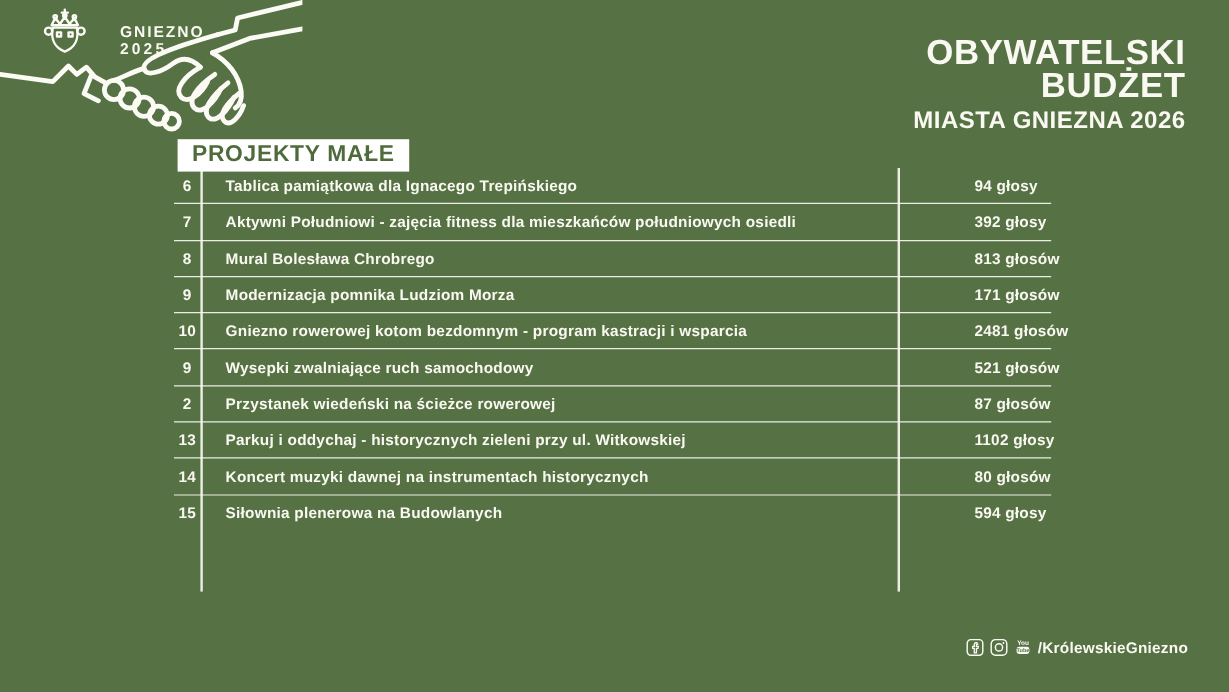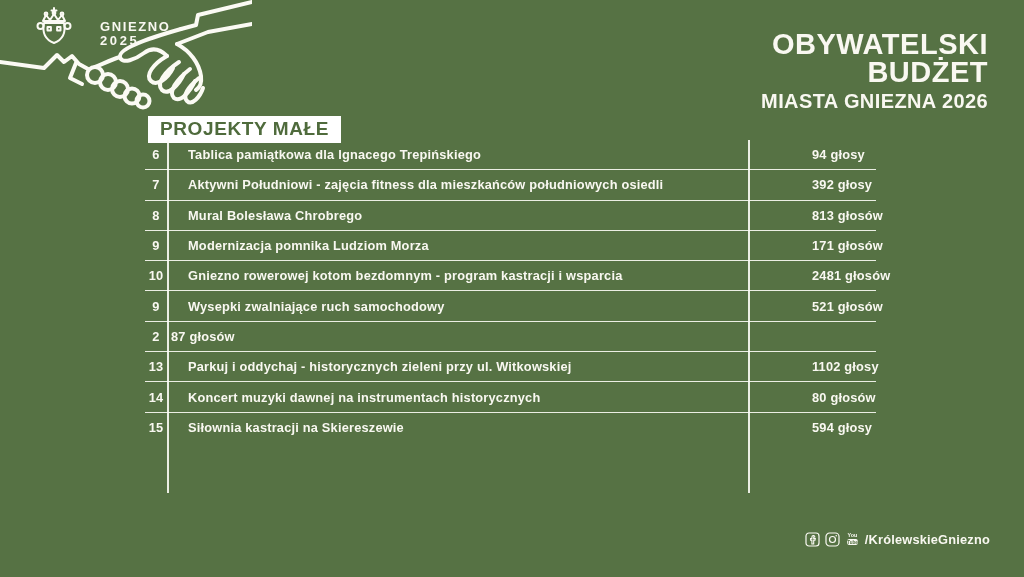--- a/index.html
+++ b/index.html
@@ -141,38 +141,39 @@
   </div>
 
   <div class="row">
     <div class="cell no">9</div>
     <div class="cell name">Wysepki zwalniające ruch samochodowy</div>
     <div class="cell votes">521 głosów</div>
   </div>
 
   <div class="row">
     <div class="cell no">2</div>
+    <div class="cell name">Przystanek wiedeński na ścieżce rowerowej</div>
     <div class="cell votes">87 głosów</div>
   </div>
 
   <div class="row">
     <div class="cell no">13</div>
     <div class="cell name">Parkuj i oddychaj - historycznych zieleni przy ul. Witkowskiej</div>
     <div class="cell votes">1102 głosy</div>
   </div>
 
   <div class="row">
     <div class="cell no">14</div>
     <div class="cell name">Koncert muzyki dawnej na instrumentach historycznych</div>
     <div class="cell votes">80 głosów</div>
   </div>
 
   <div class="row">
     <div class="cell no">15</div>
-    <div class="cell name">Siłownia kastracji na Skiereszewie</div>
+    <div class="cell name">Siłownia plenerowa na Budowlanych</div>
     <div class="cell votes">594 głosy</div>
   </div>
 
 </div>
   </div>
 
   <div class="social">
     <svg class="sicon" viewBox="0 0 15 15" fill="none" stroke="#fbfaf4" stroke-width="1.2">
       <rect x="1" y="1" width="13" height="13" rx="3"></rect>
       <path d="M9.6,3.6 H8.3 C7.4,3.6 6.9,4.2 6.9,5.1 V6.6 H5.6 V8.3 H6.9 V12 H8.7 V8.3 H10 L10.3,6.6 H8.7 V5.4 C8.7,5.1 8.9,4.9 9.2,4.9 H10.3" stroke-width="1.1"></path>

